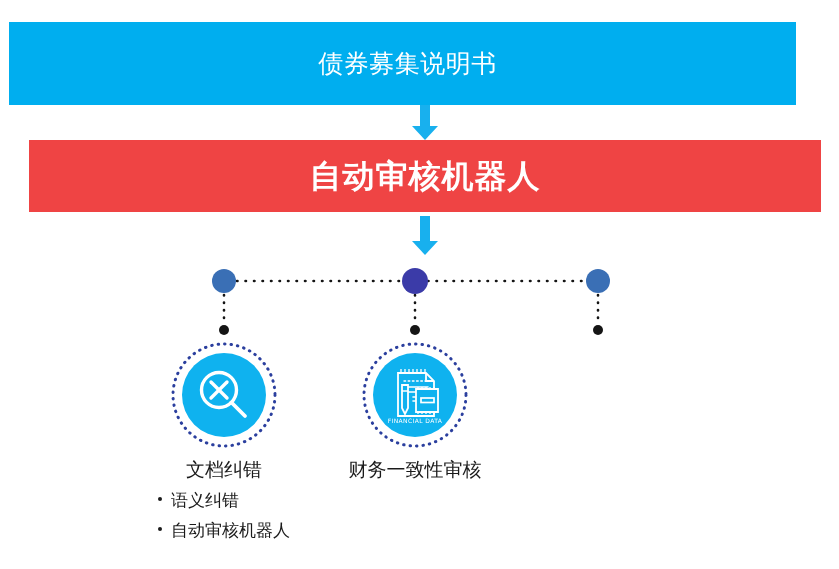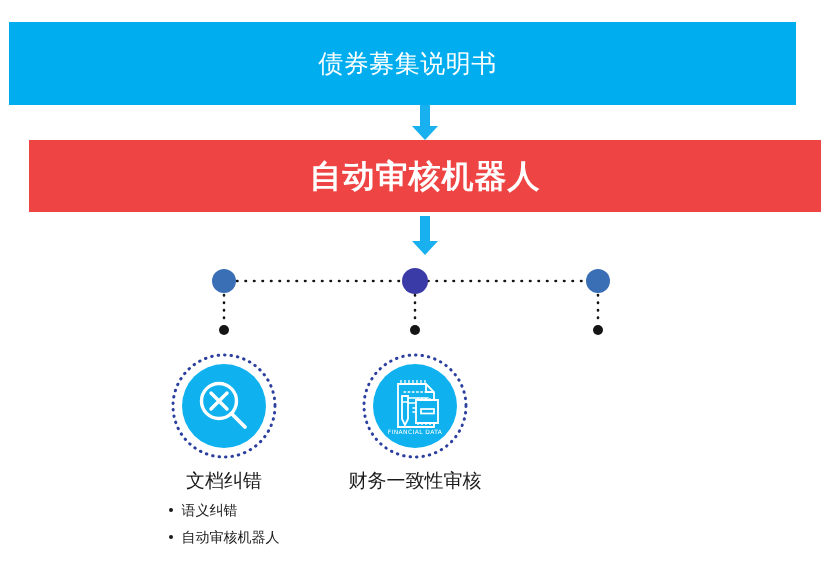--- a/index.html
+++ b/index.html
@@ -116,21 +116,21 @@
   
   .features {
     position: absolute;
     left: 0;
     top: 340px;
     width: 839px;
     height: 225px;
   }
   .feature {
     position: absolute;
-    top: 12px;
+    top: 1px;
     width: 240px;
     text-align: center;
   }
   .feature-1 { left: 104px; }
   .feature-2 { left: 295px; }
   .feature-3 { left: 478px; }
 
   .circle-wrap {
     position: relative;
     width: 108px;
@@ -163,21 +163,21 @@
     color: #1a1a1a;
     line-height: 1;
     white-space: nowrap;
   }
   .bullets {
     margin-top: 13px;
     display: inline-block;
     text-align: left;
   }
   .bullet {
-    font-size: 14px;
+    font-size: 17px;
     color: #1a1a1a;
     line-height: 1;
     white-space: nowrap;
     margin-bottom: 13px;
     position: relative;
     padding-left: 13px;
   }
   .bullet:before {
     content: "";
     position: absolute;

